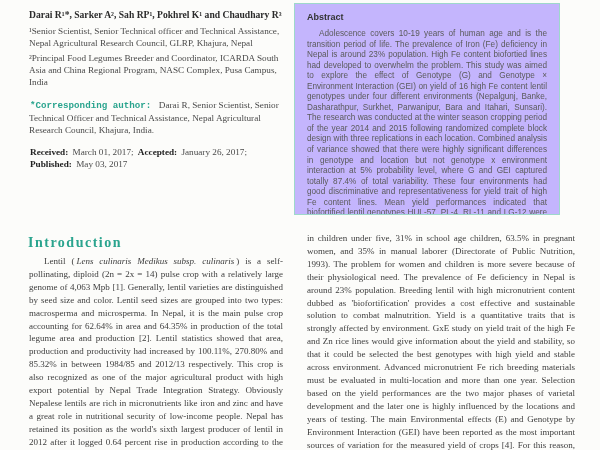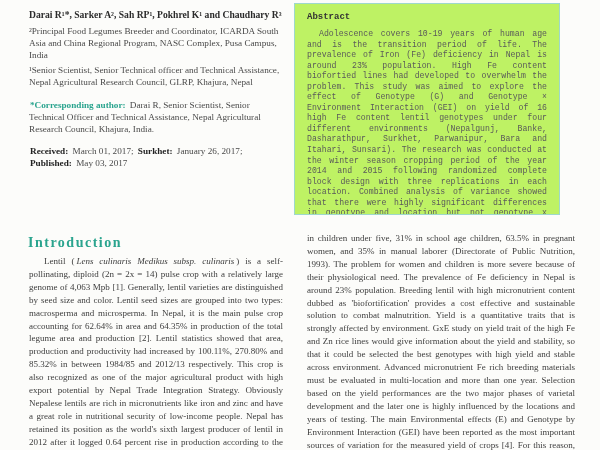--- a/index.html
+++ b/index.html
@@ -13,31 +13,31 @@
   .page { position: absolute; inset: 0; background: #fcfcfa; }
 
   
   .author-block {
     position: absolute; left: 26px; top: 6px; width: 258px;
     font-size: 9.2px; line-height: 12.2px; text-align: left;
   }
   .author-names { font-weight: bold; color: #2b2b2b; font-size: 9.6px; line-height: 12.6px; }
   .affiliation { color: #4a4a4a; margin-top: 1px; }
   .corresponding { margin-top: 8px; color: #4a4a4a; }
-  .corresponding .label { color: #2aa48e; font-weight: bold; }
+  .corresponding .label { color: #2aa48e; font-weight: bold; font-family: Liberation Mono, monospace; }
   .dates { margin-top: 8px; color: #4a4a4a; }
   .dates b { color: #222; }
 
   
   .abstract-box {
     position: absolute; left: 293px; top: 2px; width: 266px; height: 212px;
-    background: #bef264;
+    background: #c4b5fd;
     border: 1.5px solid #9ed8cb;
     padding: 7px 11px 6px 11px;
-    font-family: Liberation Mono, monospace;
+    font-family: Liberation Sans, sans-serif;
     color: #5a5a5a;
     overflow: hidden;
   }
   .abstract-title { font-weight: bold; color: #333; font-size: 9px; margin-bottom: 5px; }
   .abstract-body {
     font-size: 8.2px; line-height: 10.55px; text-align: justify;
     text-indent: 12px;
   }
 
   
@@ -59,27 +59,27 @@
   }
   .italic { font-style: italic; }
 </style>
 </head>
 <body>
 
 <div class="page">
 
   <div class="author-block">
     <div class="author-names">Darai R¹*, Sarker A², Sah RP¹, Pokhrel K¹ and Chaudhary R³</div>
+    <div class="affiliation">¹Senior Scientist, Senior Technical officer and Technical Assistance, Nepal Agricultural Research Council, GLRP, Khajura, Nepal</div>
     <div class="affiliation">²Principal Food Legumes Breeder and Coordinator, ICARDA South Asia and China Regional Program, NASC Complex, Pusa Campus, India</div>
-    <div class="affiliation">¹Senior Scientist, Senior Technical officer and Technical Assistance, Nepal Agricultural Research Council, GLRP, Khajura, Nepal</div>
     <div class="corresponding">
       <span class="label">*Corresponding author: </span><span>Darai R, Senior Scientist, Senior Technical Officer and Technical Assistance, Nepal Agricultural Research Council, Khajura, India.</span>
     </div>
     <div class="dates">
-      <b>Received: </b><span>March 01, 2017; </span><b>Surkhet: </b><span>January 26, 2017; </span><b>Published: </b><span>May 03, 2017</span>
+      <b>Received: </b><span>March 01, 2017; </span><b>Accepted: </b><span>January 26, 2017; </span><b>Published: </b><span>May 03, 2017</span>
     </div>
   </div>
 
   <div class="abstract-box">
     <div class="abstract-title">Abstract</div>
     <div class="abstract-body">Adolescence covers 10-19 years of human age and is the transition period of life. The prevalence of Iron (Fe) deficiency in Nepal is around 23% population. High Fe content biofortied lines had developed to overwhelm the problem. This study was aimed to explore the effect of Genotype (G) and Genotype × Environment Interaction (GEI) on yield of 16 high Fe content lentil genotypes under four different environments (Nepalgunj, Banke, Dasharathpur, Surkhet, Parwanipur, Bara and Itahari, Sunsari). The research was conducted at the winter season cropping period of the year 2014 and 2015 following randomized complete block design with three replications in each location. Combined analysis of variance showed that there were highly significant differences in genotype and location but not genotype x environment interaction at 5% probability level, where G and GEI captured totally 87.4% of total variability. These four environments had good discriminative and representativeness for yield trait of high Fe content lines. Mean yield performances indicated that biofortified lentil genotypes HUL-57, PL-4, RL-11 and LG-12 were the best performers across the environments over the years and stability of genotypes indicated that they were satisfactorily stable with high yield.</div>
 
   </div>
 
   <div class="intro-heading">Introduction</div>

